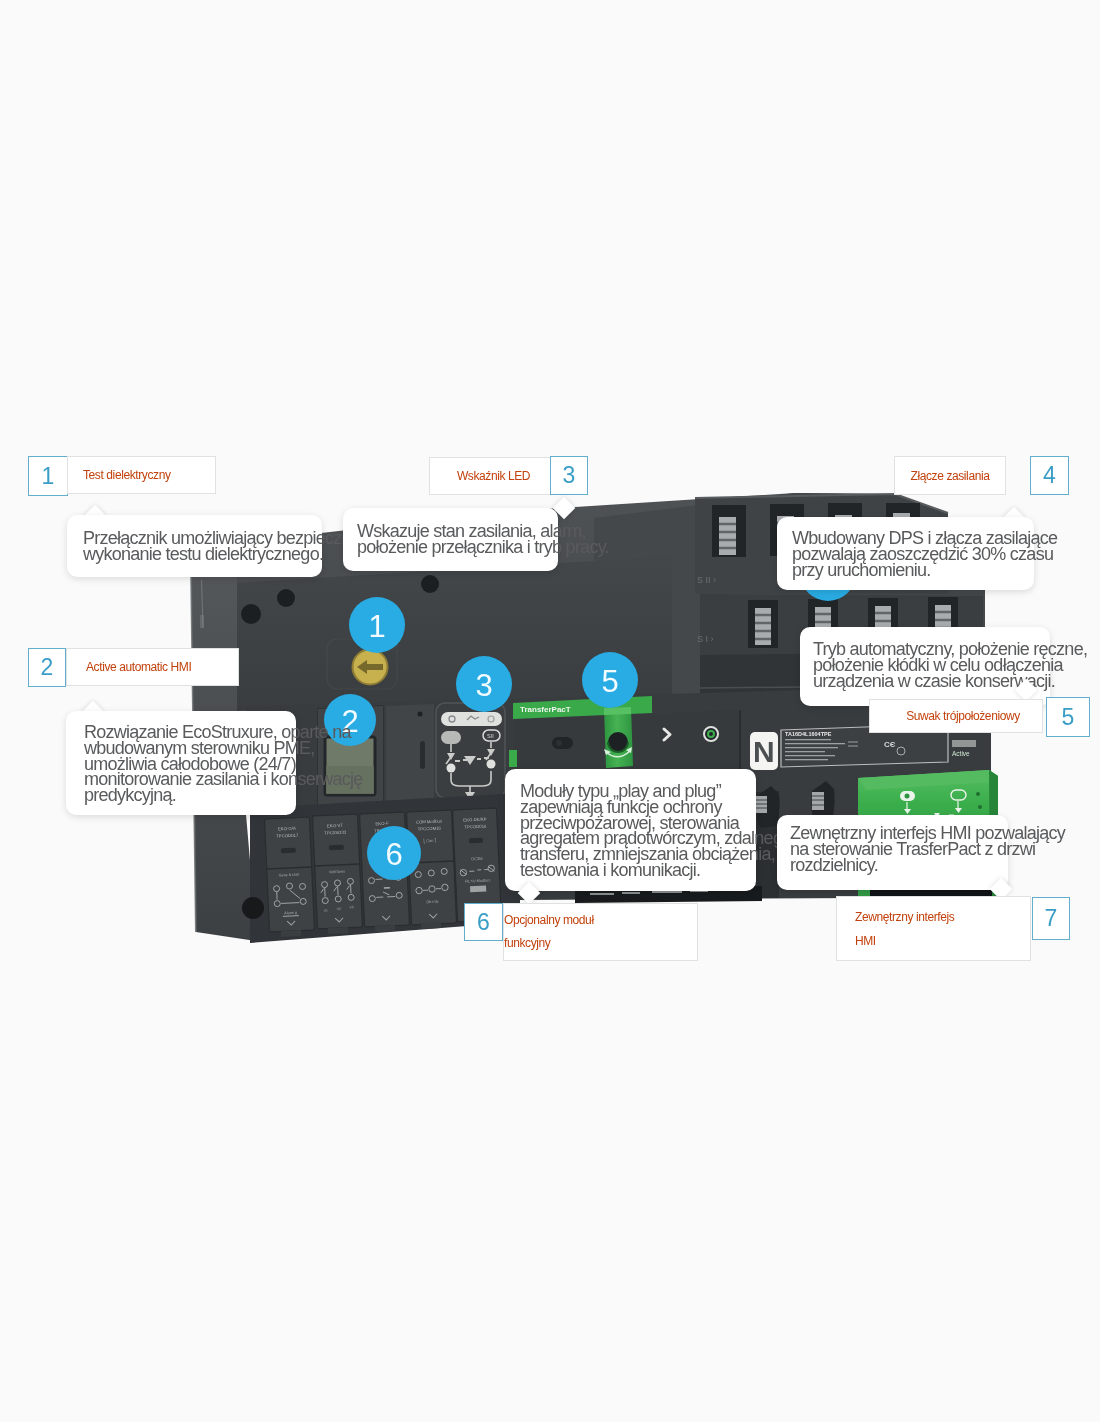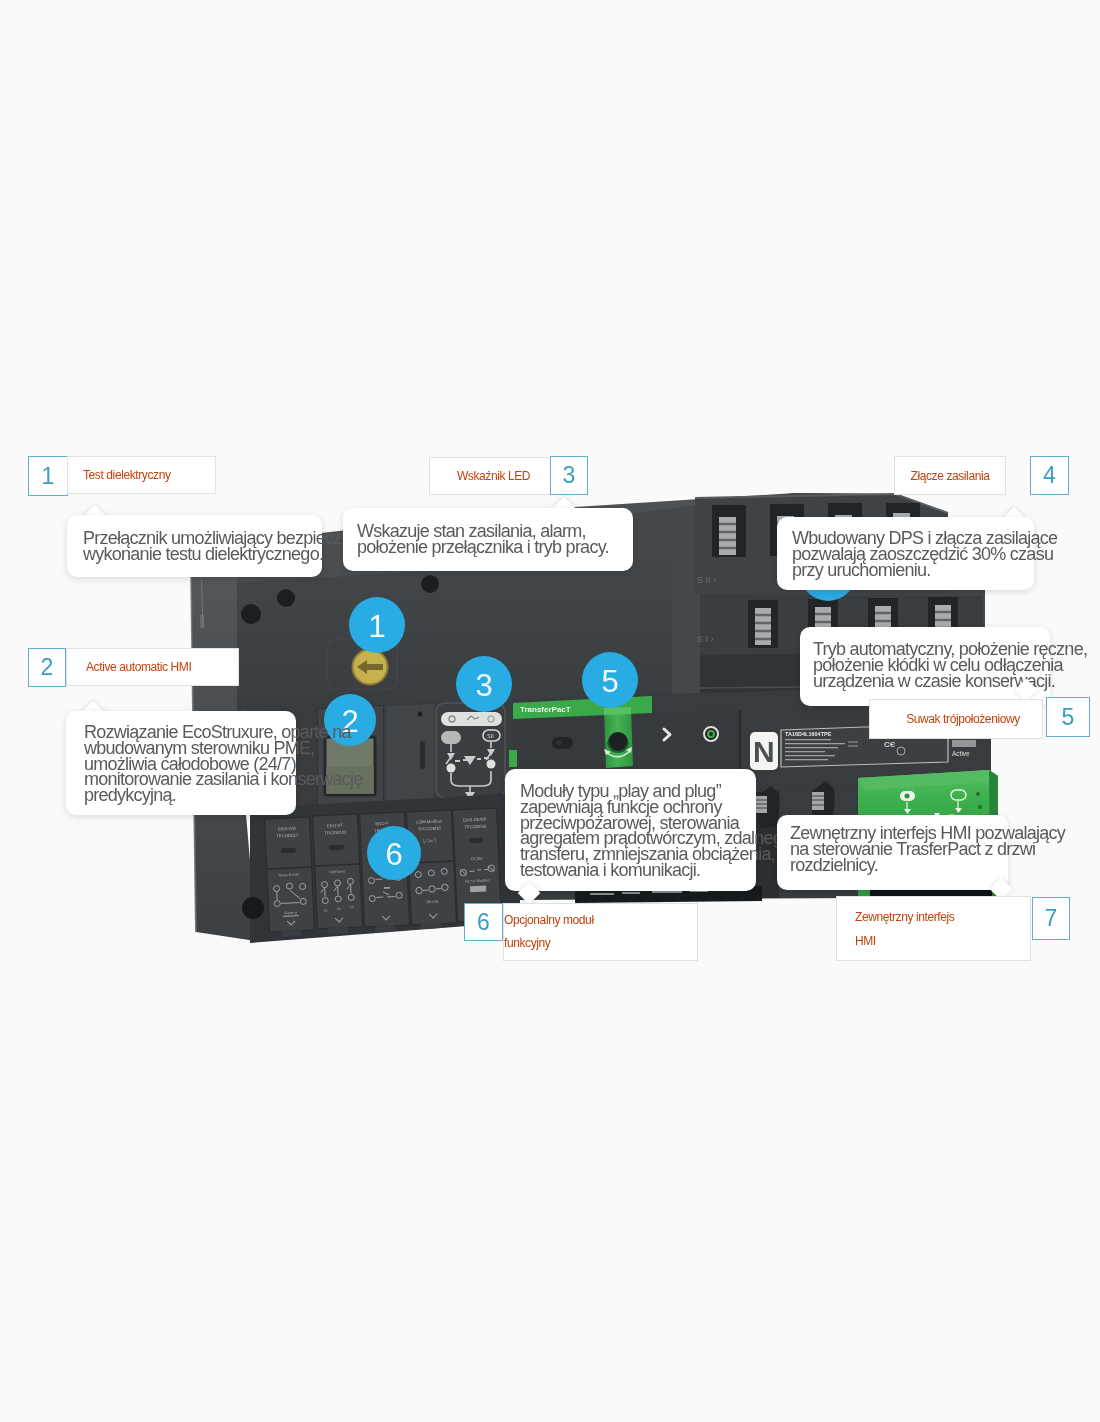--- a/index.html
+++ b/index.html
@@ -408,21 +408,21 @@
 <div class="tip" style="left:67px;top:515px;width:255px;height:62px;">
   <div class="tx" style="left:16px;top:16px;">Przełącznik umożliwiający bezpieczne<br>wykonanie testu dielektrycznego.</div>
 </div>
 
 <div class="lbl" style="left:429px;top:457px;width:129px;height:38px;padding-left:10px;justify-content:center;padding-left:0;">Wskaźnik LED</div>
 
 <div class="num" style="left:550px;top:456px;width:38px;height:39px;">3</div>
 
 <div class="ptr" style="left:556px;top:500px;"></div>
 
-<div class="tip" style="left:343px;top:508px;width:290px;height:63px;">
+<div class="tip" style="left:343px;top:508px;width:215px;height:63px;">
   <div class="tx" style="left:14px;top:16px;">Wskazuje stan zasilania, alarm,<br>położenie przełącznika i tryb pracy.</div>
 </div>
 
 <div class="lbl" style="left:894px;top:456px;width:112px;height:39px;justify-content:center;">Złącze zasilania</div>
 
 <div class="num" style="left:1030px;top:456px;width:39px;height:39px;">4</div>
 
 <div class="ptr" style="left:1006px;top:510px;"></div>
 
 <div class="tip" style="left:777px;top:517px;width:257px;height:73px;">
@@ -438,21 +438,21 @@
 <div class="num" style="left:28px;top:648px;width:38px;height:39px;">2</div>
 
 <div class="lbl" style="left:66px;top:648px;width:173px;height:38px;padding-left:19px;">Active automatic HMI</div>
 
 <div class="ptr" style="left:85px;top:704px;"></div>
 
 <div class="tip" style="left:66px;top:711px;width:230px;height:104px;">
   <div class="tx" style="left:18px;top:14px;">Rozwiązanie EcoStruxure, oparte na<br>wbudowanym sterowniku PME,<br>umożliwia całodobowe (24/7)<br>monitorowanie zasilania i konserwację<br>predykcyjną.</div>
 </div>
 
-<div class="lbl" style="left:869px;top:699px;width:174px;height:40px;justify-content:center;padding-left:14px;">Suwak trójpołożeniowy</div>
+<div class="lbl" style="left:869px;top:699px;width:174px;height:34px;justify-content:center;padding-left:14px;">Suwak trójpołożeniowy</div>
 
 <div class="num" style="left:1046px;top:697px;width:44px;height:40px;">5</div>
 
 <div class="tip" style="left:505px;top:769px;width:251px;height:122px;">
   <div class="tx" style="left:15px;top:15px;">Moduły typu „play and plug”<br>zapewniają funkcje ochrony<br>przeciwpożarowej, sterowania<br>agregatem prądotwórczym, zdalnego<br>transferu, zmniejszania obciążenia,<br>testowania i komunikacji.</div>
 </div>
 
 <div class="ptr" style="left:521px;top:885px;"></div>
 
 <div class="tip" style="left:777px;top:815px;width:231px;height:75px;border-radius:10px;">

